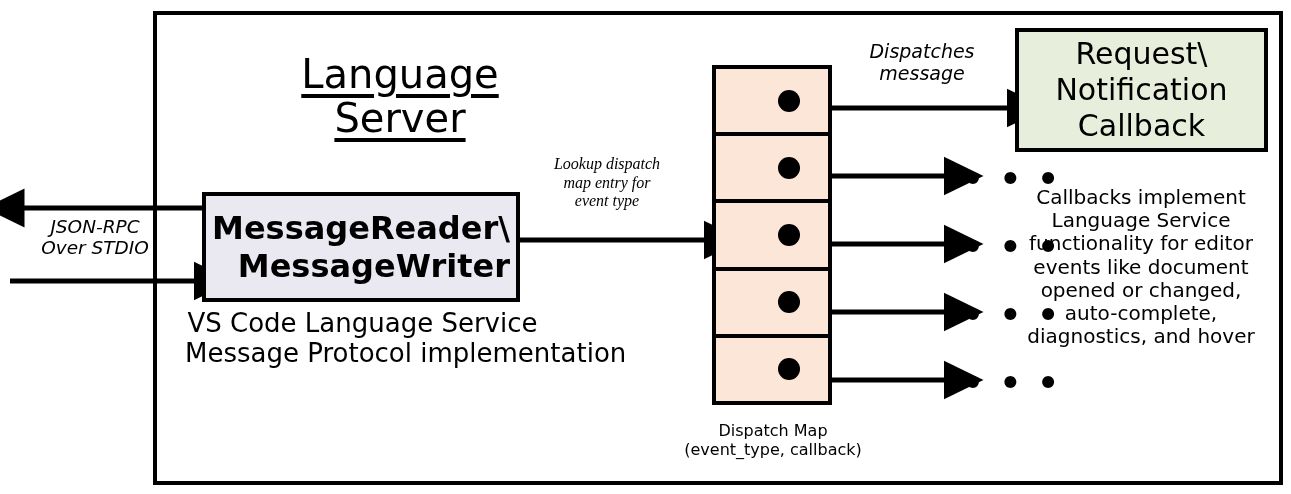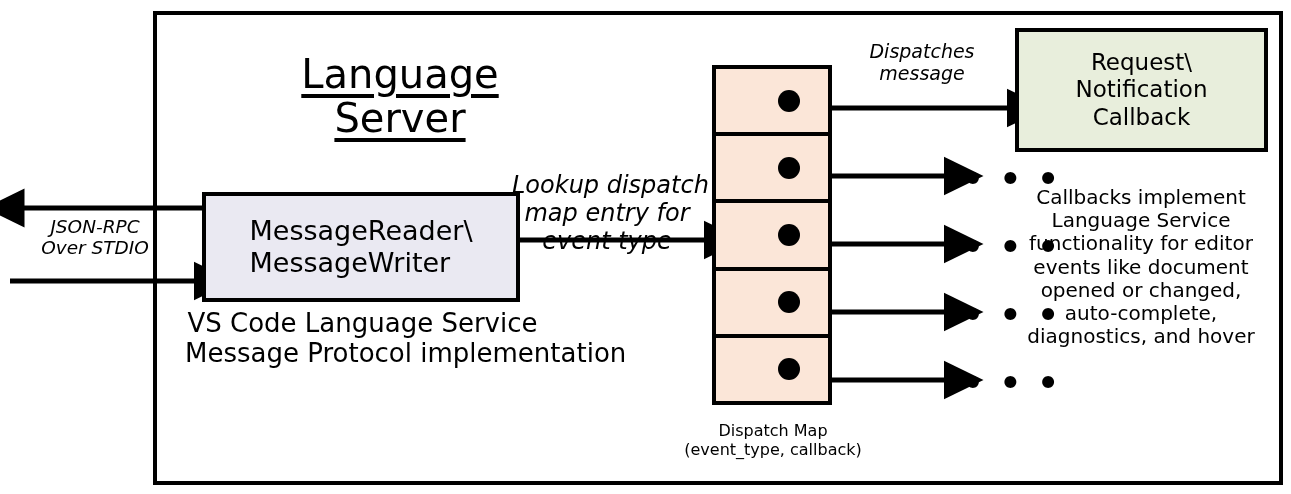--- a/index.html
+++ b/index.html
@@ -63,43 +63,45 @@
     left: 202px; top: 192px;
     width: 318px; height: 110px;
     background: #eae9f2;
     border: 4px solid #000;
     box-sizing: border-box;
     display: flex;
     align-items: center;
     justify-content: center;
   }
   #message-reader-box .txt {
-    font-size: 27px;
-    text-align: left;
+    font-size: 32px;
+    text-align: right;
     line-height: 1.2;
     white-space: pre-line;
+    font-weight: bold;
   }
   #message-reader-caption {
     left: 185px; top: 308px;
     width: 355px;
     font-size: 26px;
   }
 
   
   #jsonrpc-label {
     left: 20px; top: 216px;
     width: 150px;
     font-size: 18.5px;
   }
 
   
   #lookup-label {
-    left: 512px; top: 172px;
+    left: 512px; top: 155px;
     width: 190px;
-    font-size: 24px;
+    font-size: 16px;
+    font-family: Liberation Serif, serif;
   }
 
   
   #dispatches-label {
     left: 832px; top: 40px;
     width: 180px;
     font-size: 19px;
   }
 
   
@@ -140,21 +142,21 @@
     left: 1015px; top: 28px;
     width: 253px; height: 124px;
     background: #e8eedc;
     border: 4px solid #000;
     box-sizing: border-box;
     display: flex;
     align-items: center;
     justify-content: center;
   }
   #callback-box .txt {
-    font-size: 23px;
+    font-size: 30px;
     text-align: center;
     line-height: 1.2;
     white-space: pre-line;
   }
   #callback-caption {
     left: 1008px; top: 186px;
     width: 266px;
     font-size: 20px;
   }
 

